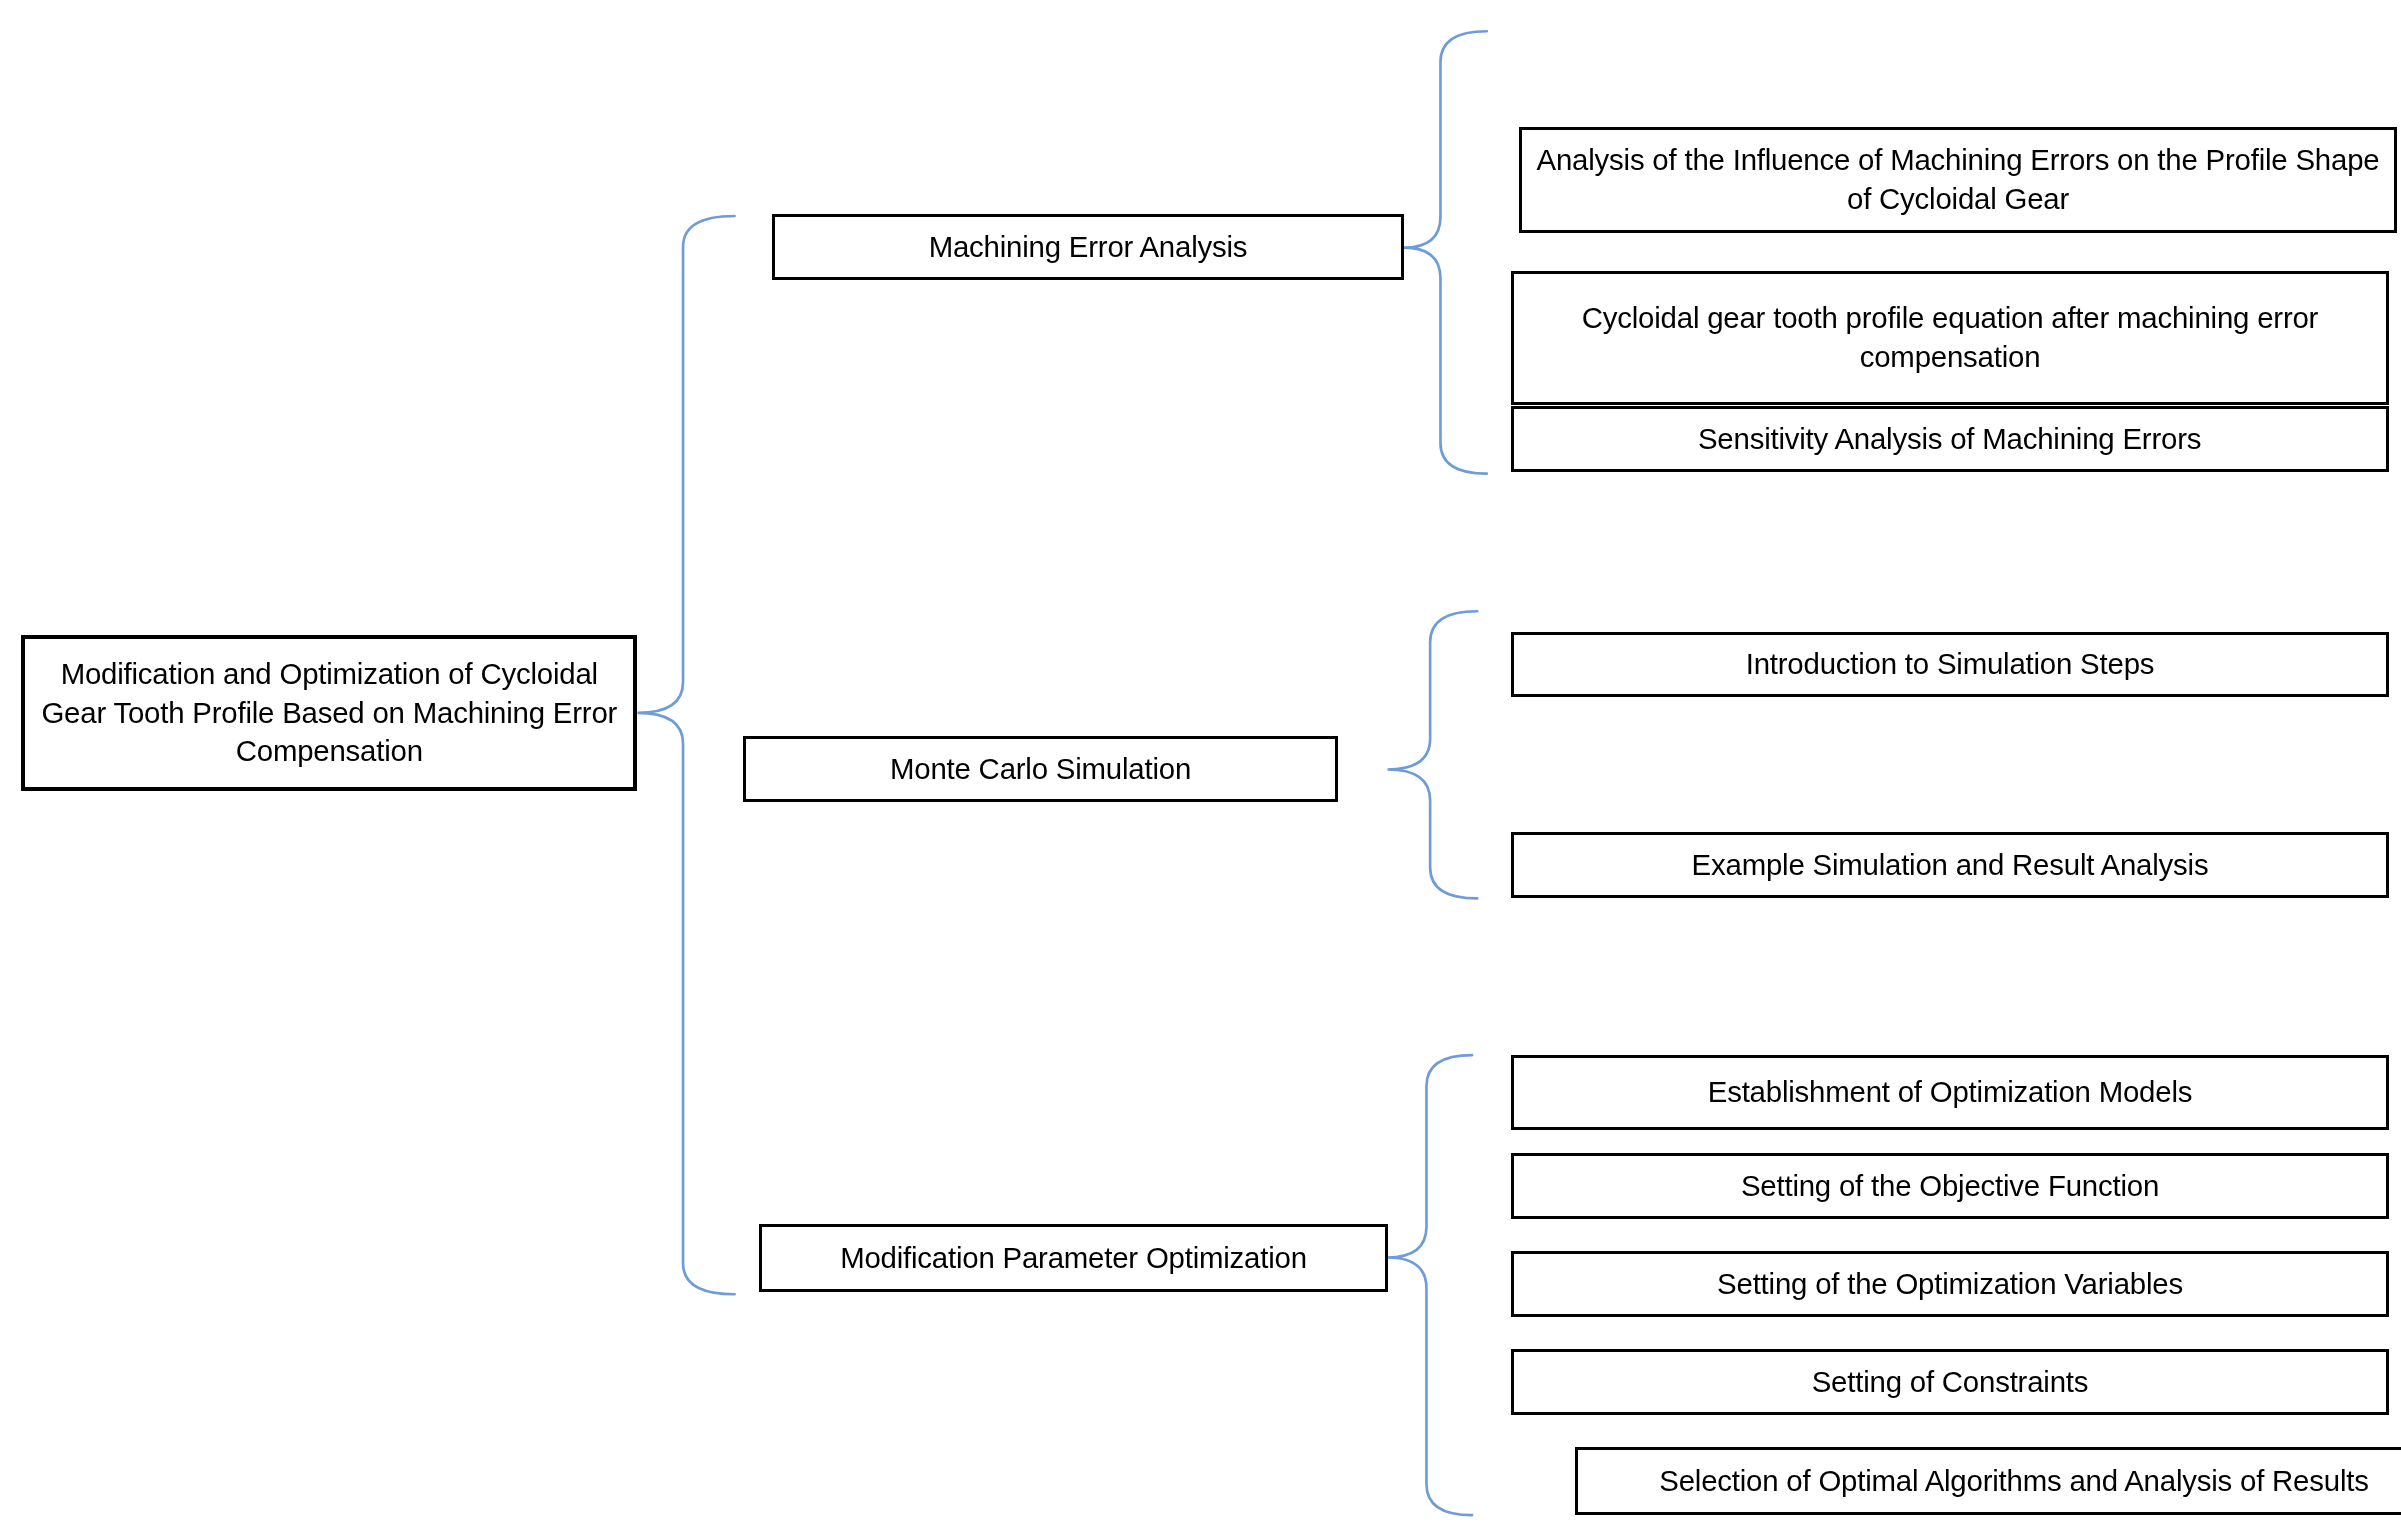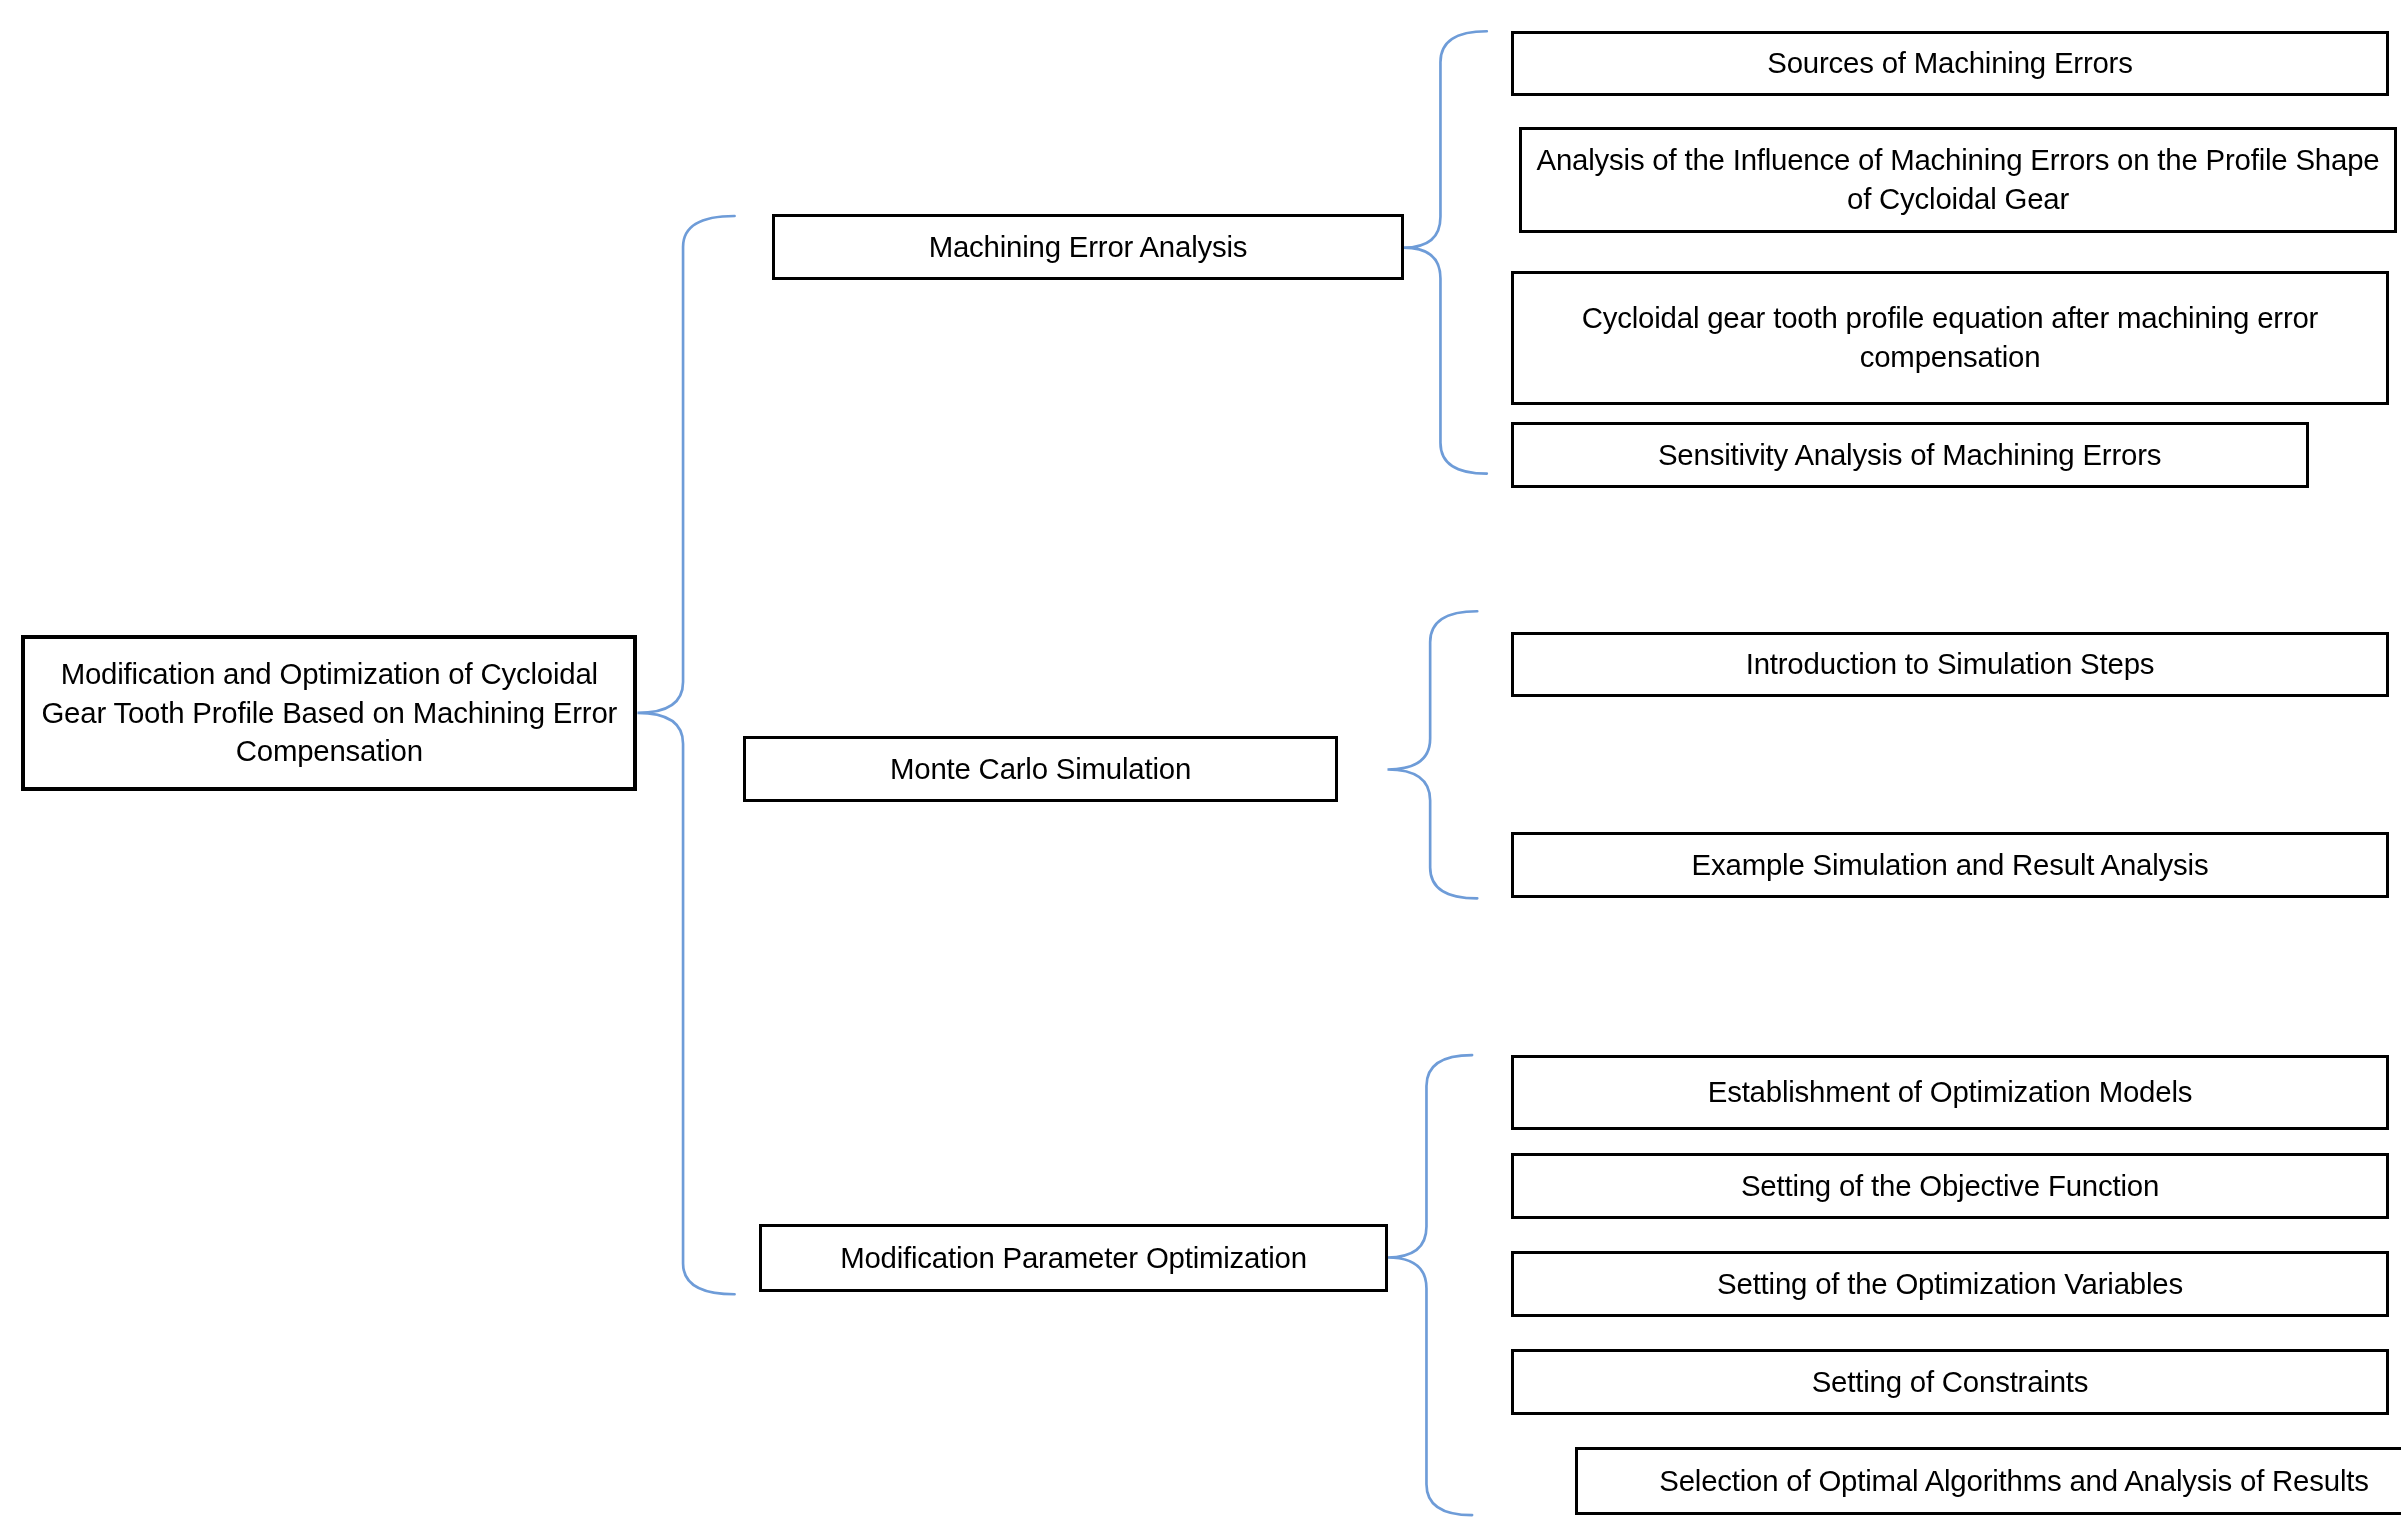--- a/index.html
+++ b/index.html
@@ -63,30 +63,27 @@
   </div>
 
   <div class="node" style="left:743px; top:736px; width:595px; height:66px;">
     <span>Monte Carlo Simulation</span>
   </div>
 
   <div class="node" style="left:759px; top:1224px; width:629px; height:68px;">
     <span>Modification Parameter Optimization</span>
   </div>
 
-  <div class="node" style="left:1511px; top:31px;  width:878px; height:65px;">
-    <span>Sources of Machining Errors</span>
-  </div>
   <div class="node" style="left:1511px; top:127px; width:878px; height:106px;margin-left:8px;">
     <span>Analysis of the Influence of Machining Errors on the Profile Shape of Cycloidal Gear</span>
   </div>
   <div class="node" style="left:1511px; top:271px; width:878px; height:134px;">
     <span>Cycloidal gear tooth profile equation after machining error compensation</span>
   </div>
-  <div class="node" style="left:1511px; top:422px; width:798px; height:66px;padding-left:8px;">
+  <div class="node" style="left:1511px; top:406px; width:878px; height:66px;padding-left:8px;">
     <span>Sensitivity Analysis of Machining Errors</span>
   </div>
 
   <div class="node" style="left:1511px; top:632px; width:878px; height:65px;">
     <span>Introduction to Simulation Steps</span>
   </div>
   <div class="node" style="left:1511px; top:832px; width:878px; height:66px;">
     <span>Example Simulation and Result Analysis</span>
   </div>
 

